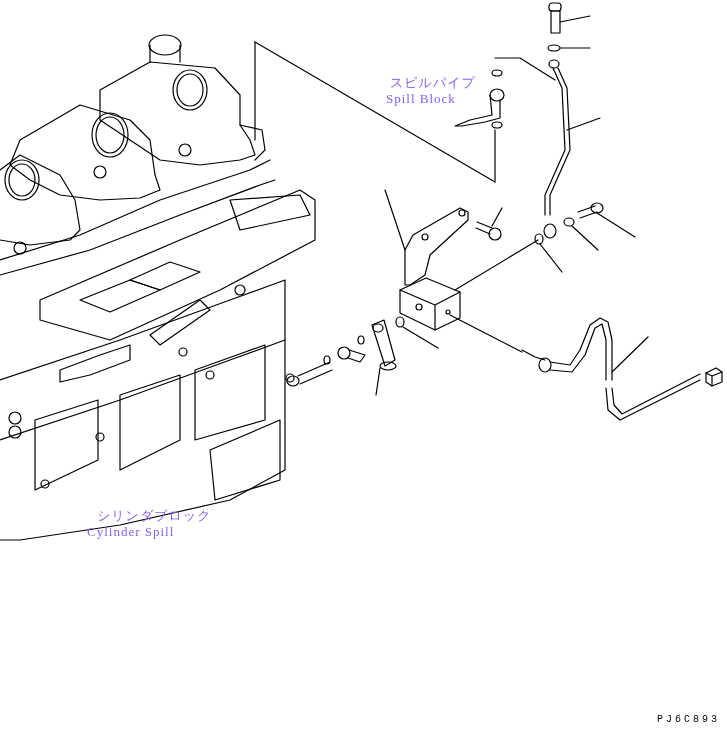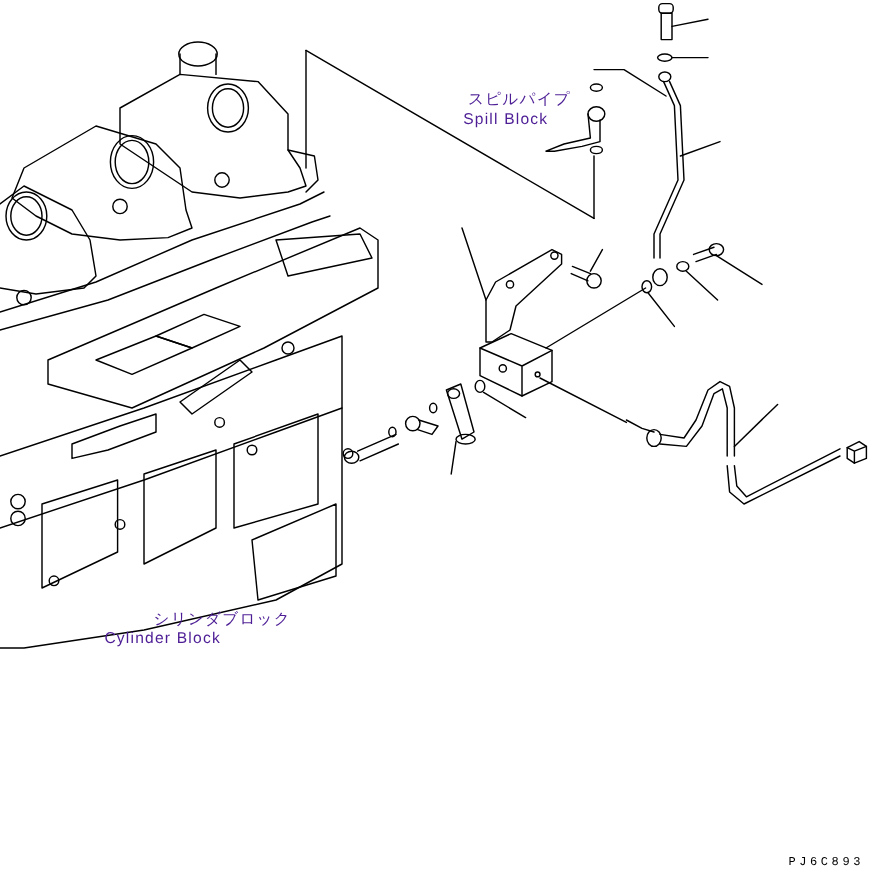--- a/index.html
+++ b/index.html
@@ -1,18 +1,18 @@
 <!DOCTYPE html>
 <html><head>
 <meta charset="utf-8">
 <style>
   html, body { margin:0; padding:0; background:#ffffff; }
   body { width:727px; height:730px; position:relative; overflow:hidden; font-family:"DejaVu Sans Mono", monospace; }
   svg { position:absolute; left:0; top:0; }
-  .lbl { position:absolute; color:#4c1d95; font-family:Liberation Sans, sans-serif; font-size:13px; line-height:14px; white-space:nowrap; letter-spacing:1px; }
+  .lbl { position:absolute; color:#8b5cf6; font-family:Liberation Serif, serif; font-size:13px; line-height:14px; white-space:nowrap; letter-spacing:1px; }
   .code { position:absolute; font-family:Liberation Mono, monospace; font-size:10px; letter-spacing:3px; color:#000; }
 </style>
 </head>
 <body>
 
 <svg width="727" height="730" viewBox="0 0 727 730" fill="none" stroke="#000" stroke-width="1.2" stroke-linejoin="round" stroke-linecap="round">
 
   <g>
 
     <path d="M100 90 L150 62 L215 68 L240 95 L240 125 L250 140 L255 155 L240 160 L200 165 L160 160 L130 140 L100 120 Z"></path>
@@ -155,15 +155,15 @@
     <ellipse cx="293" cy="381" rx="6" ry="5"></ellipse>
     <ellipse cx="327" cy="360" rx="3" ry="4"></ellipse>
     <ellipse cx="344" cy="353" rx="6" ry="6"></ellipse>
     <path d="M349 350 L365 355 L360 362 L348 358"></path>
     <ellipse cx="361" cy="340" rx="3" ry="4"></ellipse>
   </g>
 </svg>
 
 <div class="lbl" style="left:390px; top:76px;">スピルパイプ</div>
 <div class="lbl" style="left:386px; top:92px;">Spill Block</div>
-<div class="lbl" style="left:97px; top:509px;margin-left:31px;">シリンダブロック</div>
-<div class="lbl" style="left:87px; top:525px;">Cylinder Block</div>
+<div class="lbl" style="left:97px; top:509px;">シリンダブロック</div>
+<div class="lbl" style="left:87px; top:525px;">Cylinder Spill</div>
 <div class="code" style="left:657px; top:714px;">PJ6C893</div>
 
 </body></html>

